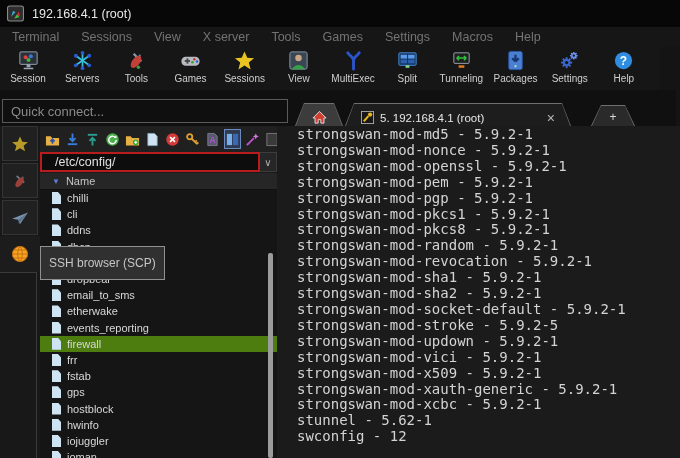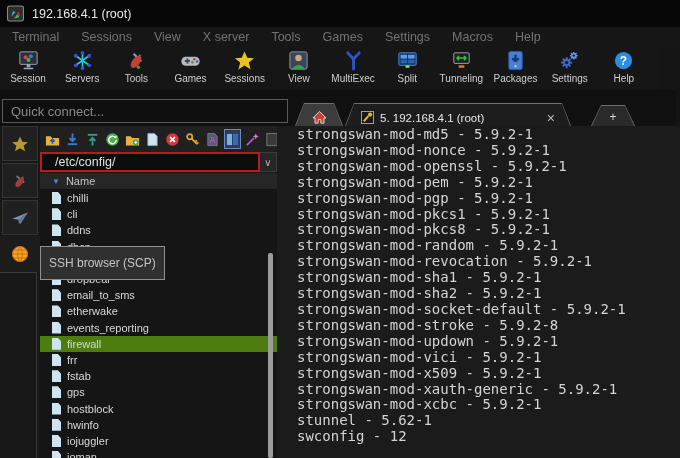--- a/index.html
+++ b/index.html
@@ -466,21 +466,21 @@
       <div class="tline">strongswan-mod-openssl - 5.9.2-1</div>
       <div class="tline">strongswan-mod-pem - 5.9.2-1</div>
       <div class="tline">strongswan-mod-pgp - 5.9.2-1</div>
       <div class="tline">strongswan-mod-pkcs1 - 5.9.2-1</div>
       <div class="tline">strongswan-mod-pkcs8 - 5.9.2-1</div>
       <div class="tline">strongswan-mod-random - 5.9.2-1</div>
       <div class="tline">strongswan-mod-revocation - 5.9.2-1</div>
       <div class="tline">strongswan-mod-sha1 - 5.9.2-1</div>
       <div class="tline">strongswan-mod-sha2 - 5.9.2-1</div>
       <div class="tline">strongswan-mod-socket-default - 5.9.2-1</div>
-      <div class="tline">strongswan-mod-stroke - 5.9.2-8</div>
+      <div class="tline">strongswan-mod-stroke - 5.9.2-5</div>
       <div class="tline">strongswan-mod-updown - 5.9.2-1</div>
       <div class="tline">strongswan-mod-vici - 5.9.2-1</div>
       <div class="tline">strongswan-mod-x509 - 5.9.2-1</div>
       <div class="tline">strongswan-mod-xauth-generic - 5.9.2-1</div>
       <div class="tline">strongswan-mod-xcbc - 5.9.2-1</div>
       <div class="tline">stunnel - 5.62-1</div>
       <div class="tline">swconfig - 12</div>
     </div>
   </div>
 

